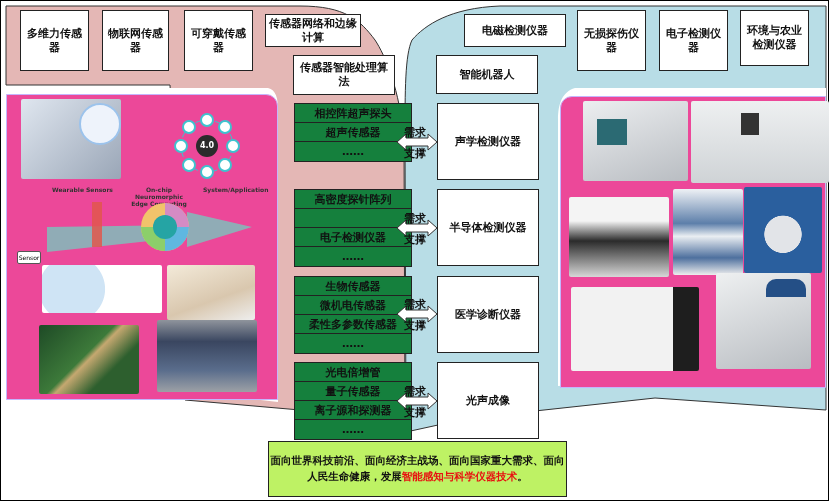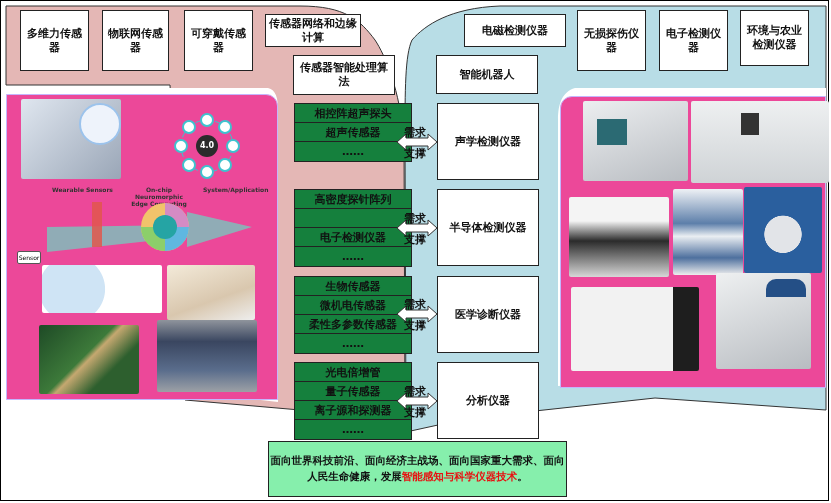--- a/index.html
+++ b/index.html
@@ -15,21 +15,21 @@
           width:118px; }
   .list .row { height:19px; border-bottom:1px solid #222; box-sizing:border-box;
                display:flex; align-items:center; justify-content:center;
                font-size:11px; font-weight:bold; color:#111; }
   .list .row:last-child { border-bottom:none; }
   .arrow { position:absolute; width:42px; height:40px; }
   .arrow .lbl { position:absolute; left:8px; font-size:11px; font-weight:bold; color:#111; }
   .photo { position:absolute; background:#ec4899; border:1px solid #c4b5fd; box-sizing:border-box;margin-top:6px; }
   .img { position:absolute; border-radius:2px; }
   .bottom { position:absolute; left:268px; top:441px; width:299px; height:56px;
-            background:#86efac; border:1px solid #222; box-sizing:border-box;
+            background:#bef264; border:1px solid #222; box-sizing:border-box;
             font-size:10.5px; font-weight:bold; color:#111; text-align:center;
             line-height:16px; padding-top:10px; }
   .red { color:#e81010; }
 </style>
 </head>
 <body>
 
 <div class="frame"></div>
 
 <svg class="bg" width="831" height="503">
@@ -159,21 +159,21 @@
 <div class="box" style="left:437px;top:103px;width:102px;height:77px;">
     <span>声学检测仪器</span>
   </div>
 <div class="box" style="left:437px;top:189px;width:102px;height:77px;">
     <span>半导体检测仪器</span>
   </div>
 <div class="box" style="left:437px;top:276px;width:102px;height:77px;">
     <span>医学诊断仪器</span>
   </div>
 <div class="box" style="left:437px;top:362px;width:102px;height:77px;">
-    <span>分析仪器</span>
+    <span>光声成像</span>
   </div>
 
 <div class="arrow" style="left:396px;top:122px;">
   <svg width="42" height="40" style="position:absolute;left:0;top:0;">
     <path d="M1,20 L10,12 L10,16 L32,16 L32,12 L41,20 L32,28 L32,24 L10,24 L10,28 Z" fill="#fff" stroke="#333" stroke-width="1"></path>
   </svg>
   <span class="lbl" style="top:3px;">需求</span>
   <span class="lbl" style="top:24px;">支撑</span>
 </div>
 <div class="arrow" style="left:396px;top:208px;">

